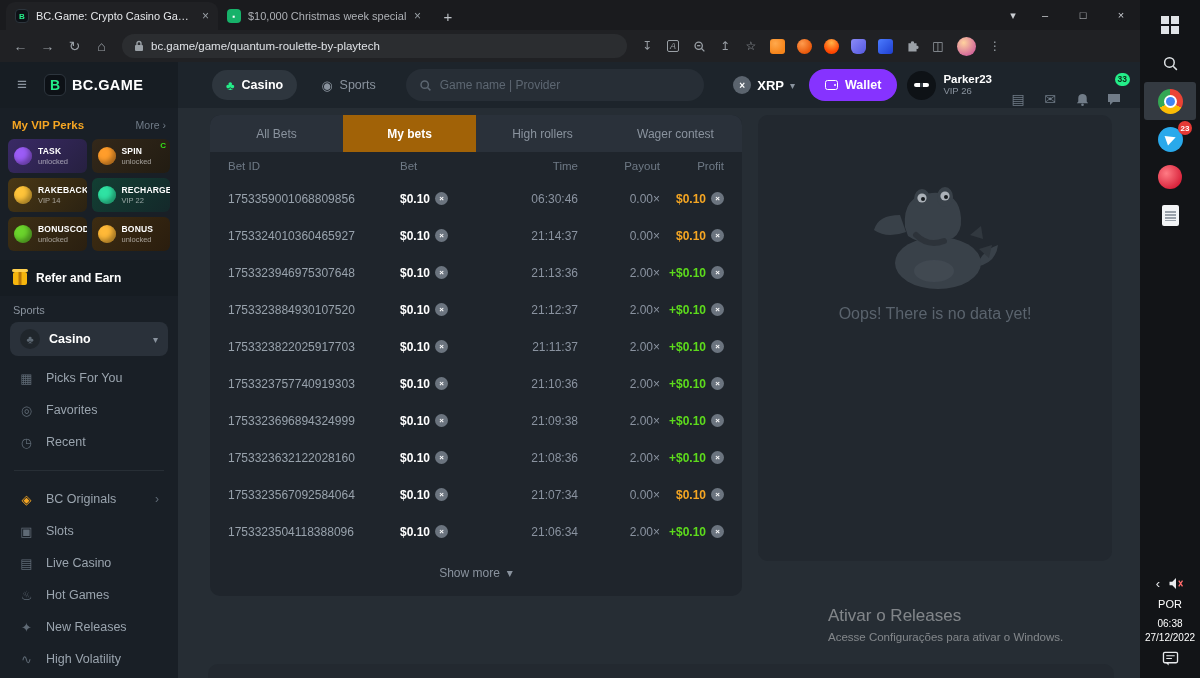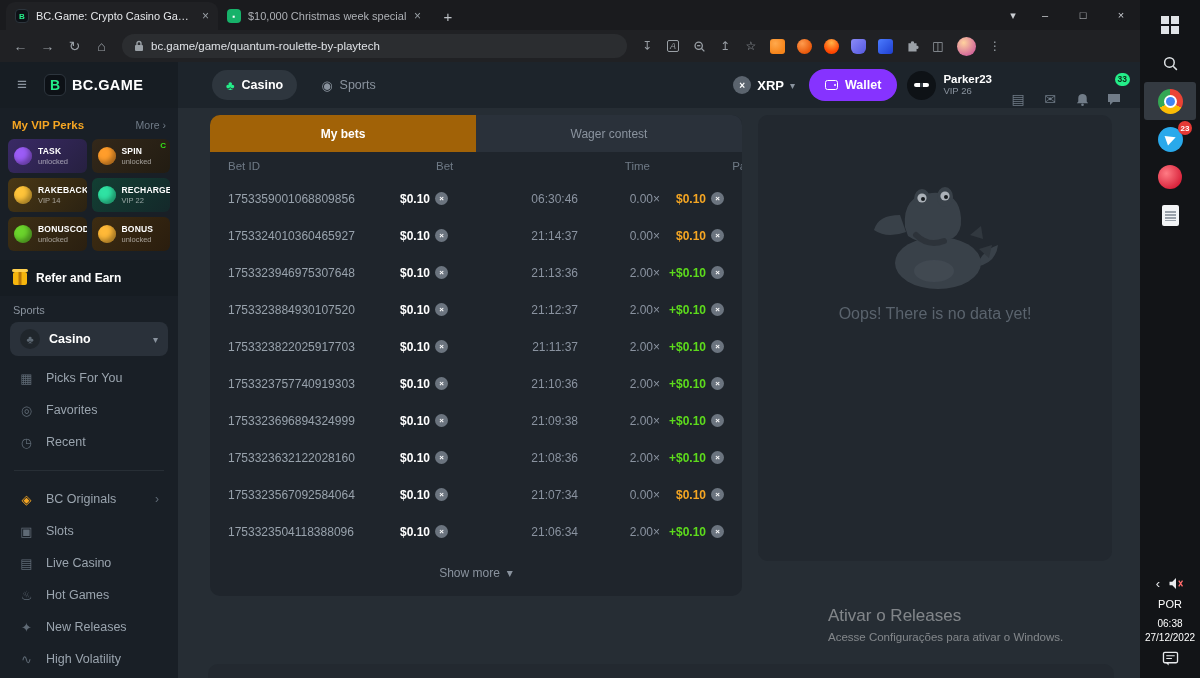--- a/index.html
+++ b/index.html
@@ -112,21 +112,21 @@
   .mi-ch{margin-left:auto;color:#5f6a75;font-size:12px;font-style:normal;}
   .divider{height:1px;background:#272e35;margin:10px 14px;}
 
   
   .content{position:absolute;left:178px;top:46px;right:0;bottom:0;overflow:hidden;}
   .bets-panel{position:absolute;left:32px;top:7px;width:532px;background:#1f252c;border-radius:10px;overflow:hidden;}
   .bets-tabs{display:flex;height:37px;background:#2a313a;}
   .btab{flex:1;display:flex;align-items:center;justify-content:center;font-size:12px;color:#8a939e;}
   .btab.active{background:#a16207;color:#fff;font-weight:bold;}
   .thead,.bet-row{display:grid;grid-template-columns:172px 76px 102px 82px 1fr;align-items:center;padding:0 18px;}
-  .thead{height:28px;font-size:11.5px;color:#6f7a86;gap:36px;}
+  .thead{height:28px;font-size:11.5px;color:#6f7a86;}
   .thead .r{text-align:right;}
   .bet-row{height:37px;font-size:12px;}
   .c.id{color:#98a2ac;}
   .c.bet{display:flex;align-items:center;}
   .c.bet b{color:#fff;}
   .c.time,.c.payout{text-align:right;color:#8a93a0;}
   .c.profit{display:flex;align-items:center;justify-content:flex-end;}
   .c.profit.win b{color:var(--win-green);margin-left:8px;}
   .c.profit.loss b{color:var(--loss-orange);}
   .coin{width:13px;height:13px;border-radius:50%;background:#6b747f;color:#fff;font-size:8px;font-weight:bold;font-style:normal;display:inline-flex;align-items:center;justify-content:center;margin-left:5px;flex:0 0 auto;}
@@ -217,20 +217,27 @@
       <div class="header-nav">
         <div class="pill active">
           <i class="pic">♣</i>
           <span>Casino</span>
         </div>
         <div class="pill">
           <i class="pic">◉</i>
           <span>Sports</span>
         </div>
       </div>
+      <div class="search">
+        <svg width="13" height="13" viewBox="0 0 16 16" fill="none" stroke="#5d6772" stroke-width="1.8">
+            <circle cx="7" cy="7" r="4.5"></circle>
+            <path d="M10.5 10.5 L14 14"></path>
+          </svg>
+        <input placeholder="Game name | Provider" style="">
+      </div>
       <div class="h-right">
         <div class="currency">
           <span class="coin-lg">×</span>
           <span>XRP</span>
           <i class="chev">▾</i>
         </div>
         <button class="wallet">
           <span class="wallet-ic"></span>
           <span>Wallet</span>
         </button>
@@ -366,21 +373,23 @@
             <i class="mi-ic">∿</i>
             <span>High Volatility</span>
           </div>
         </div>
     </aside>
 
     <main class="content">
 
       <div class="bets-panel">
         <div class="bets-tabs">
+            <div class="btab">All Bets</div>
             <div class="btab active">My bets</div>
+            <div class="btab">High rollers</div>
             <div class="btab">Wager contest</div>
           </div>
         <div class="thead">
           <span>Bet ID</span>
           <span>Bet</span>
           <span class="r">Time</span>
           <span class="r">Payout</span>
           <span class="r">Profit</span>
         </div>
         <div>

